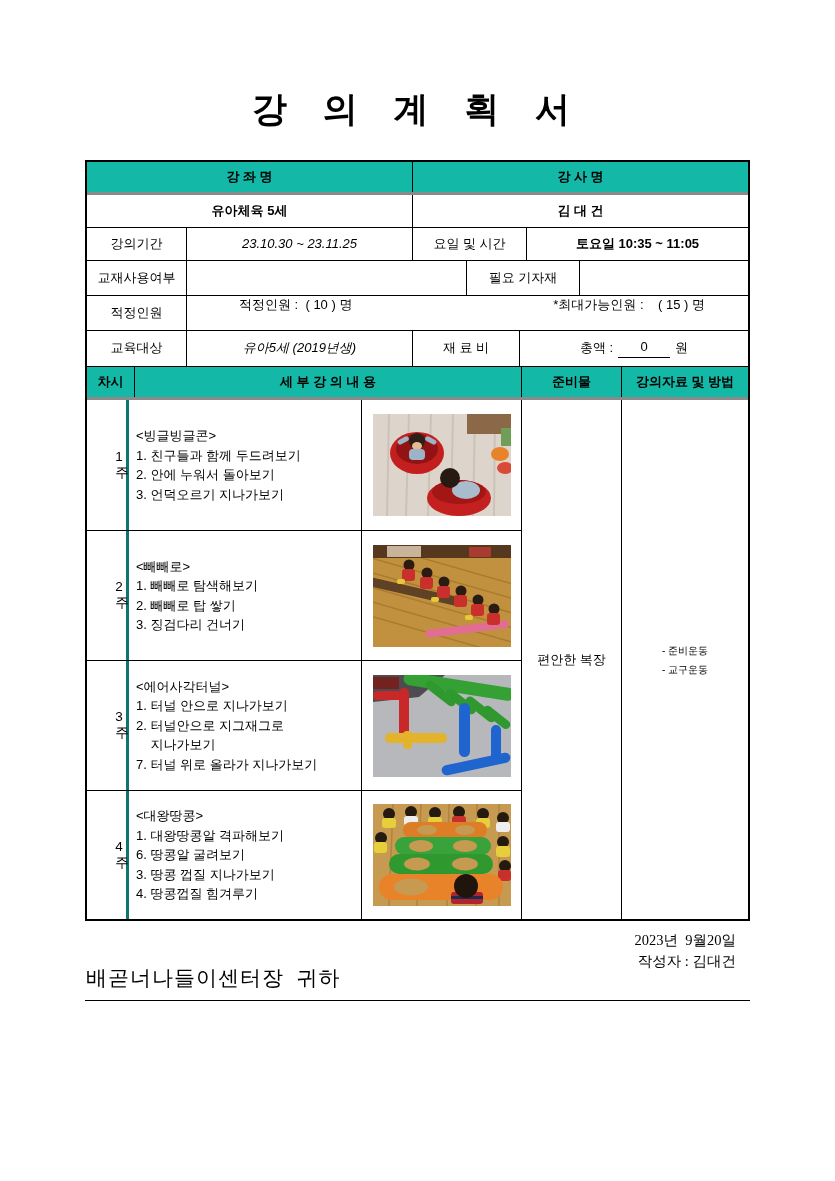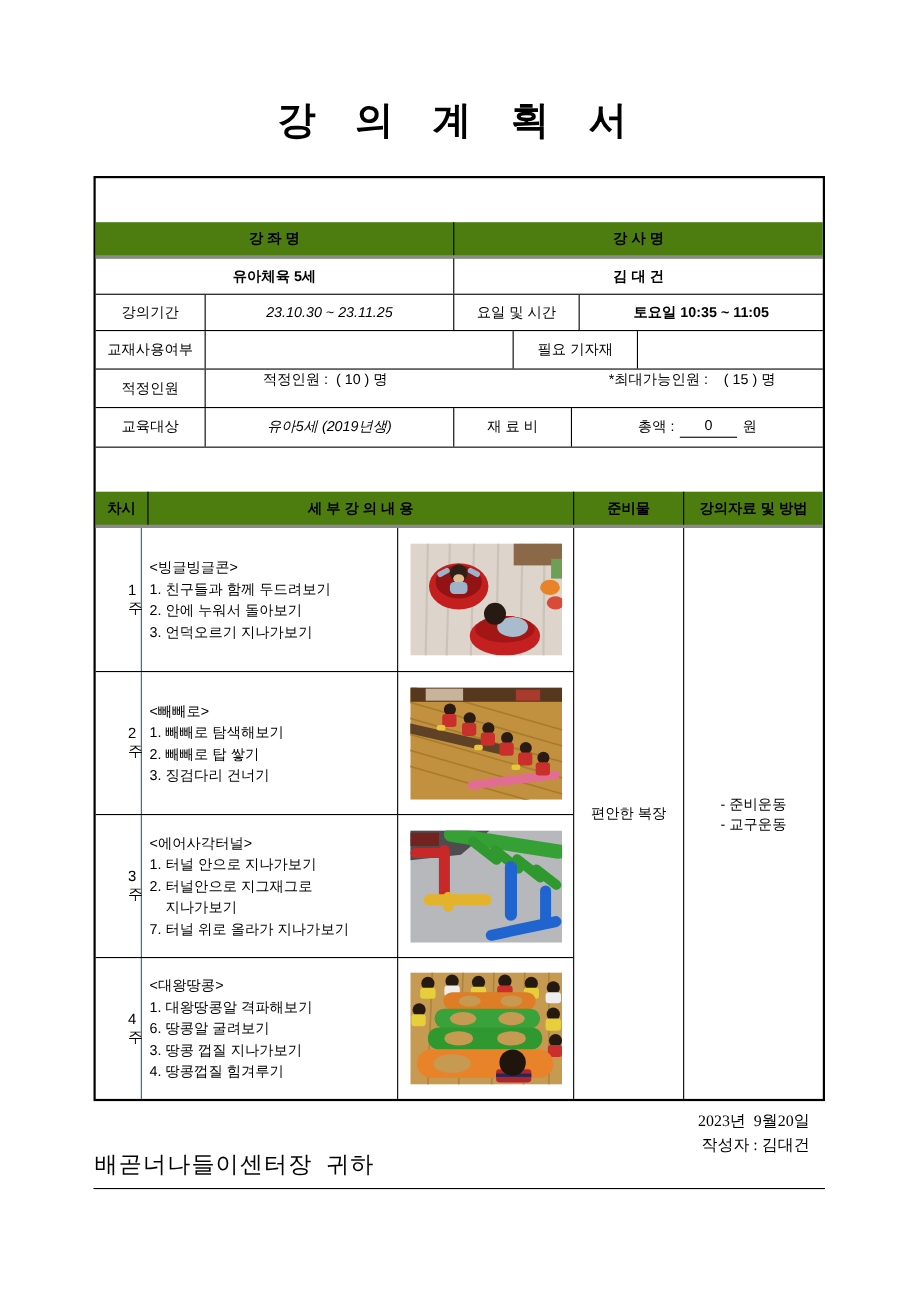--- a/index.html
+++ b/index.html
@@ -11,52 +11,52 @@
   .page{position:relative;width:835px;height:1181px;overflow:hidden;}
   .doc-title{
     position:absolute;top:86px;left:0;width:100%;
     text-align:center;font-size:35px;font-weight:900;letter-spacing:13px;
     font-family:"Liberation Sans","DejaVu Sans",sans-serif;
   }
   .doc{position:absolute;left:85px;top:160px;width:665px;}
   .tbl{box-sizing:border-box;width:665px;border:2px solid #000;}
   .r{display:flex;box-sizing:border-box;border-bottom:1px solid #000;}
   .r.thick{border-bottom:3px solid #8a8a8a;}
-  .gray{background:#4d7c0f;margin-top:40px;}
+  .gray{background:#14b8a6;}
   .c{
     box-sizing:border-box;border-right:1px solid #000;
     display:flex;align-items:center;justify-content:center;
     font-size:13px;line-height:1.25;text-align:center;
   }
   .c.cl{border-right:none;}
   .b{font-weight:bold;}
   .pre{white-space:pre;}
   
   .h33{height:33px;} .h35{height:35px;} .h36{height:36px;}
   
   .sched{display:flex;box-sizing:border-box;}
   .weeks{width:435px;box-sizing:border-box;border-right:1px solid #000;}
   .wrow{display:flex;box-sizing:border-box;border-bottom:1px solid #000;}
   .wrow.last{border-bottom:none;}
-  .wk{width:42px;box-sizing:border-box;border-right:1px solid #0f766e;
+  .wk{width:42px;box-sizing:border-box;border-right:3px solid #0f766e;
       display:flex;align-items:center;justify-content:center;font-size:13.5px;padding-left:31px;}
   .wtext{
     width:233px;box-sizing:border-box;border-right:1px solid #000;
     display:flex;flex-direction:column;justify-content:center;align-items:flex-start;
     padding-left:7px;font-size:13px;line-height:19.5px;
   }
   .wimg{flex:1;display:flex;align-items:center;justify-content:center;}
   .photo{width:138px;height:102px;display:block;}
   .mcell{
     width:100px;box-sizing:border-box;border-right:1px solid #000;
     display:flex;align-items:center;justify-content:center;font-size:13px;
   }
   .rcell{
     flex:1;display:flex;flex-direction:column;align-items:center;justify-content:center;
-    font-size:13px;line-height:19px;
+    font-size:10px;line-height:19px;
   }
   
   .shc1{width:48px;} .shc2{width:387px;} .shc3{width:100px;} .shc4{flex:1;}
   
   .lab{width:100px;}
   .w226{width:226px;font-style:italic;} .w114{width:114px;} .w107{width:107px;}
   .w280{width:280px;} .w113{width:113px;}
   .fill{flex:1;}
   .cap-row{flex:1;display:flex;align-items:flex-start;justify-content:space-between;
            padding:0 43px 0 52px;font-size:13px;border-right:none;box-sizing:border-box;}

